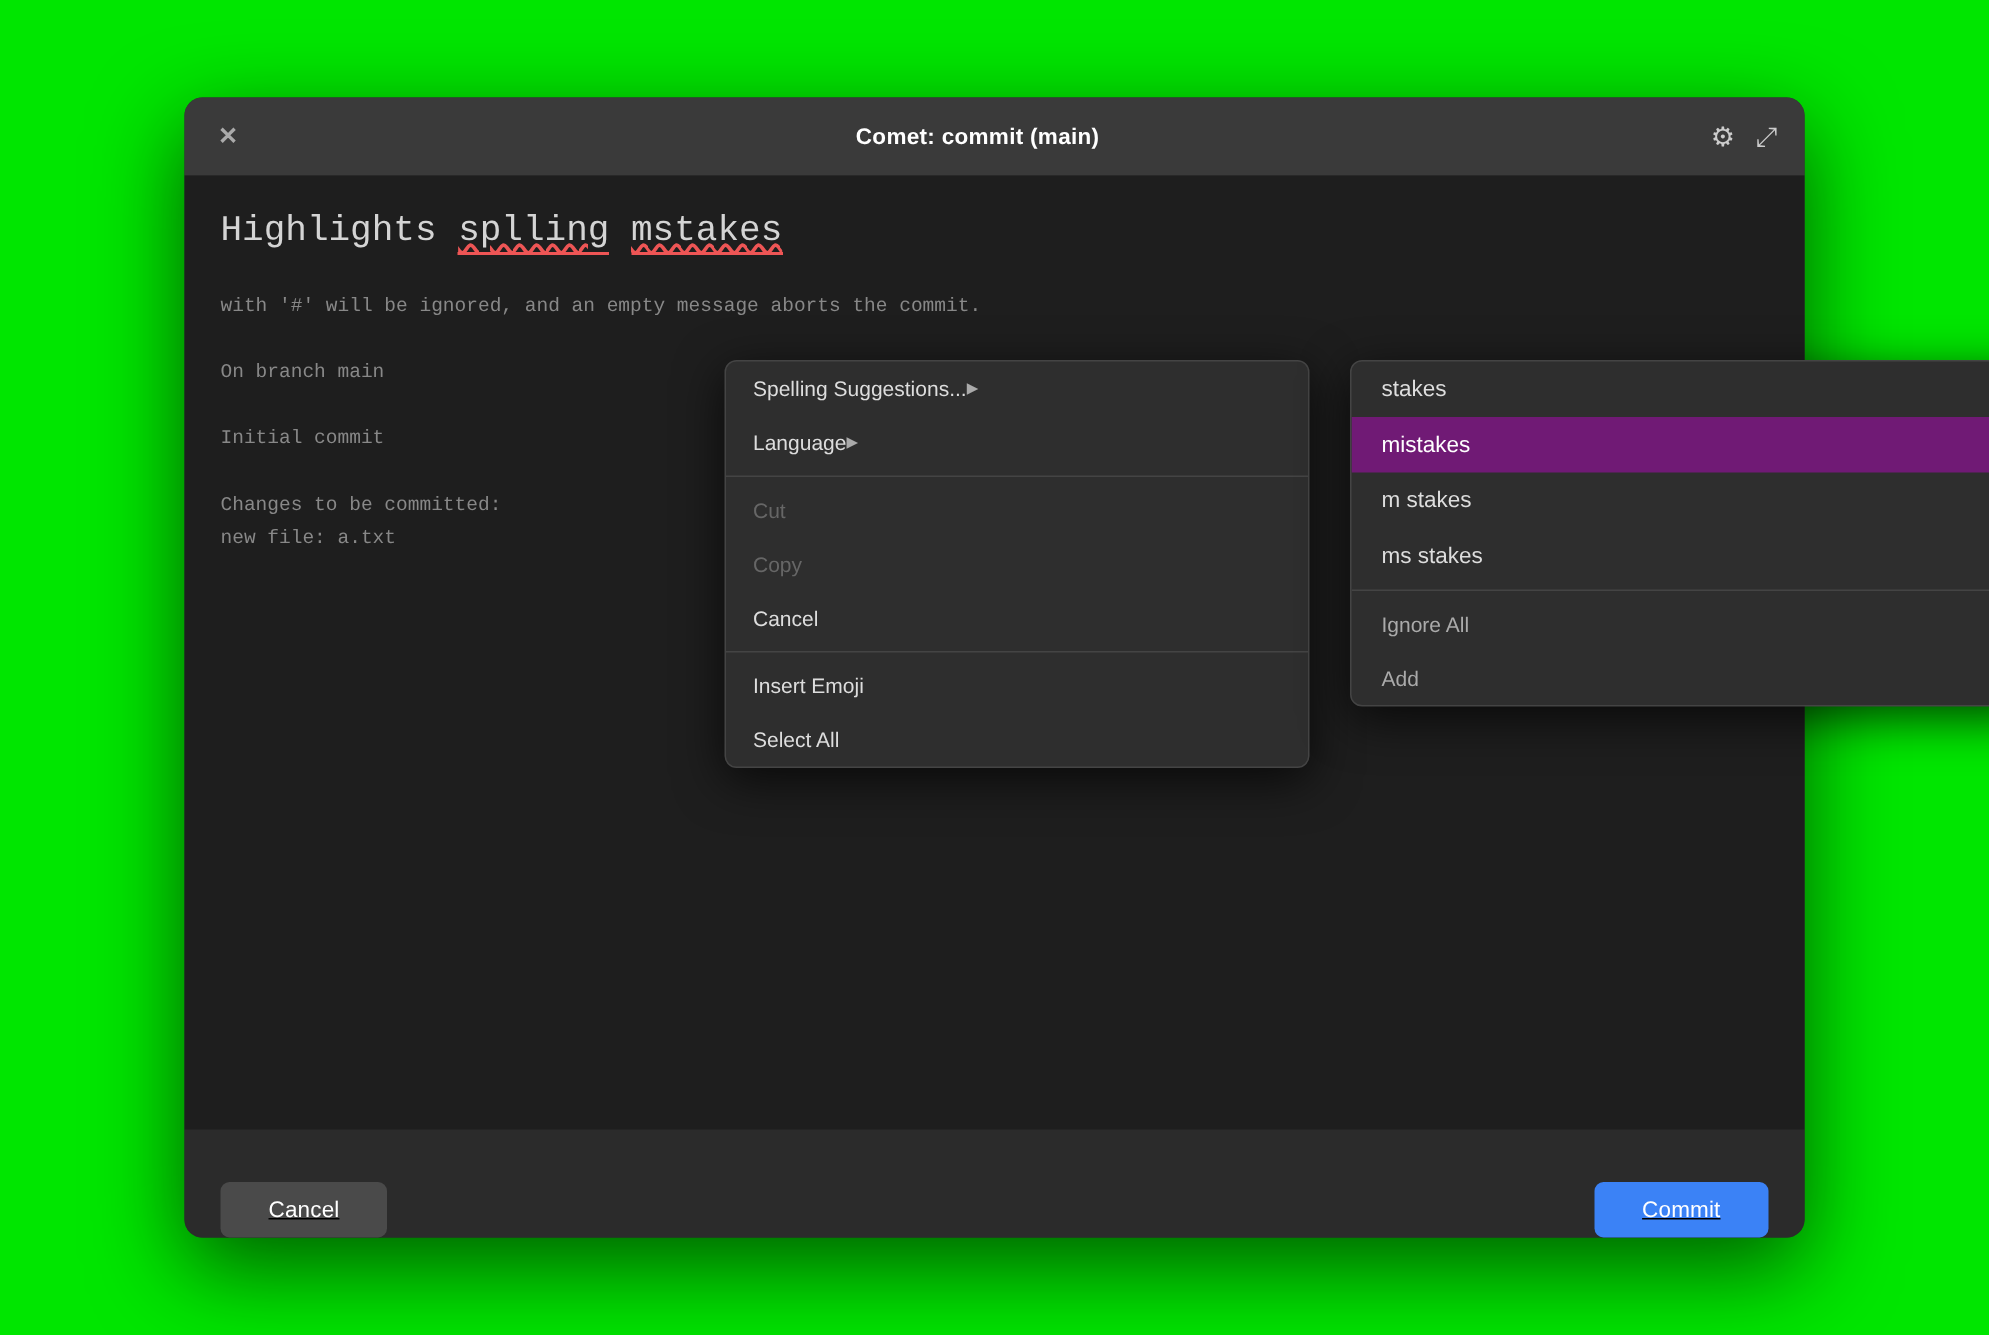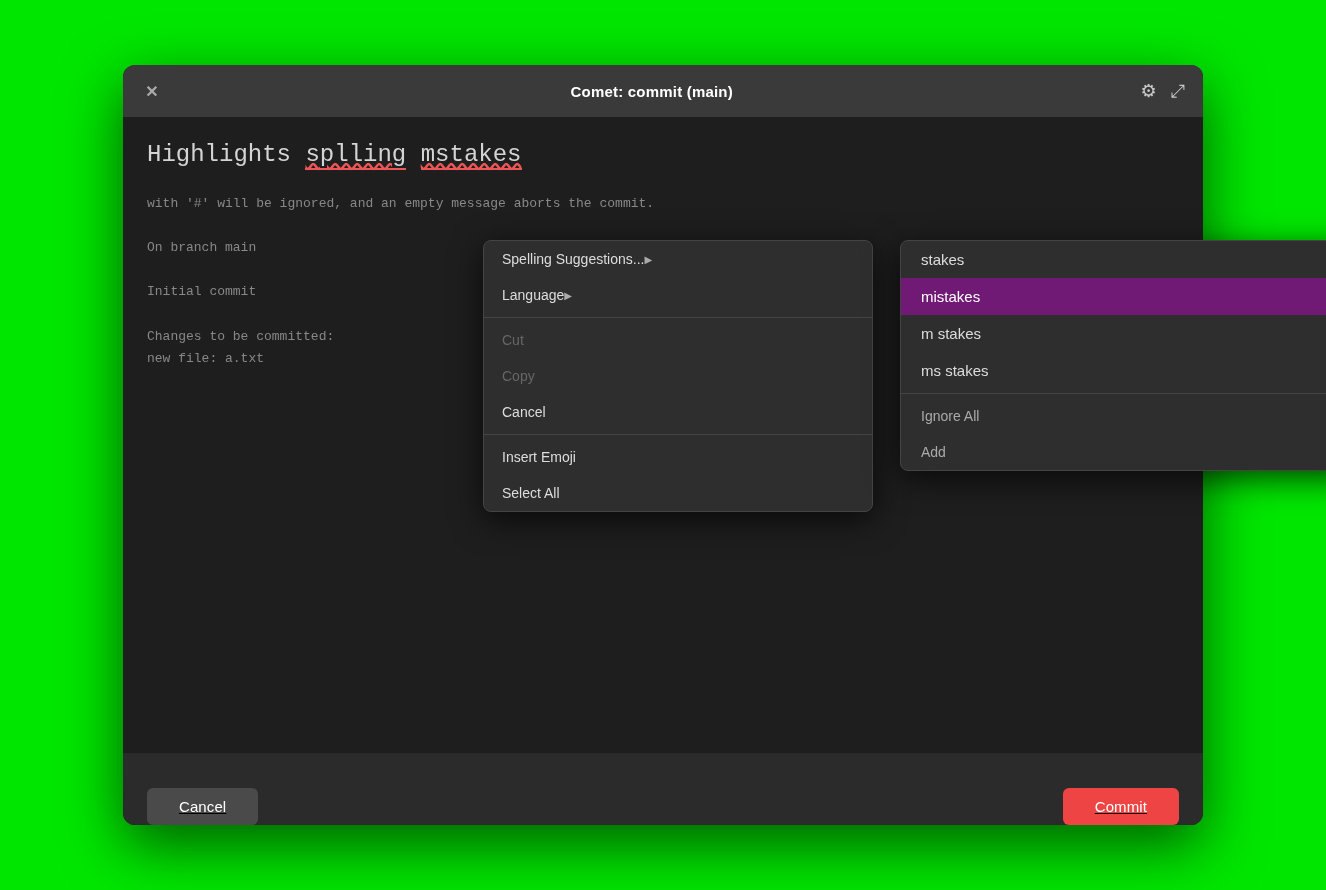--- a/index.html
+++ b/index.html
@@ -118,21 +118,21 @@
       border: none;
       border-radius: 6px;
       padding: 10px 32px;
       font-size: 15px;
       font-weight: 500;
       cursor: pointer;
       letter-spacing: 0.1px;
     }
 
     .btn-commit {
-      background: #ef4444;
+      background: #3b82f6;
     }
 
     
     .context-menu {
       position: absolute;
       top: 175px;
       left: 360px;
       width: 390px;
       background: #2e2e2e;
       border-radius: 8px;

